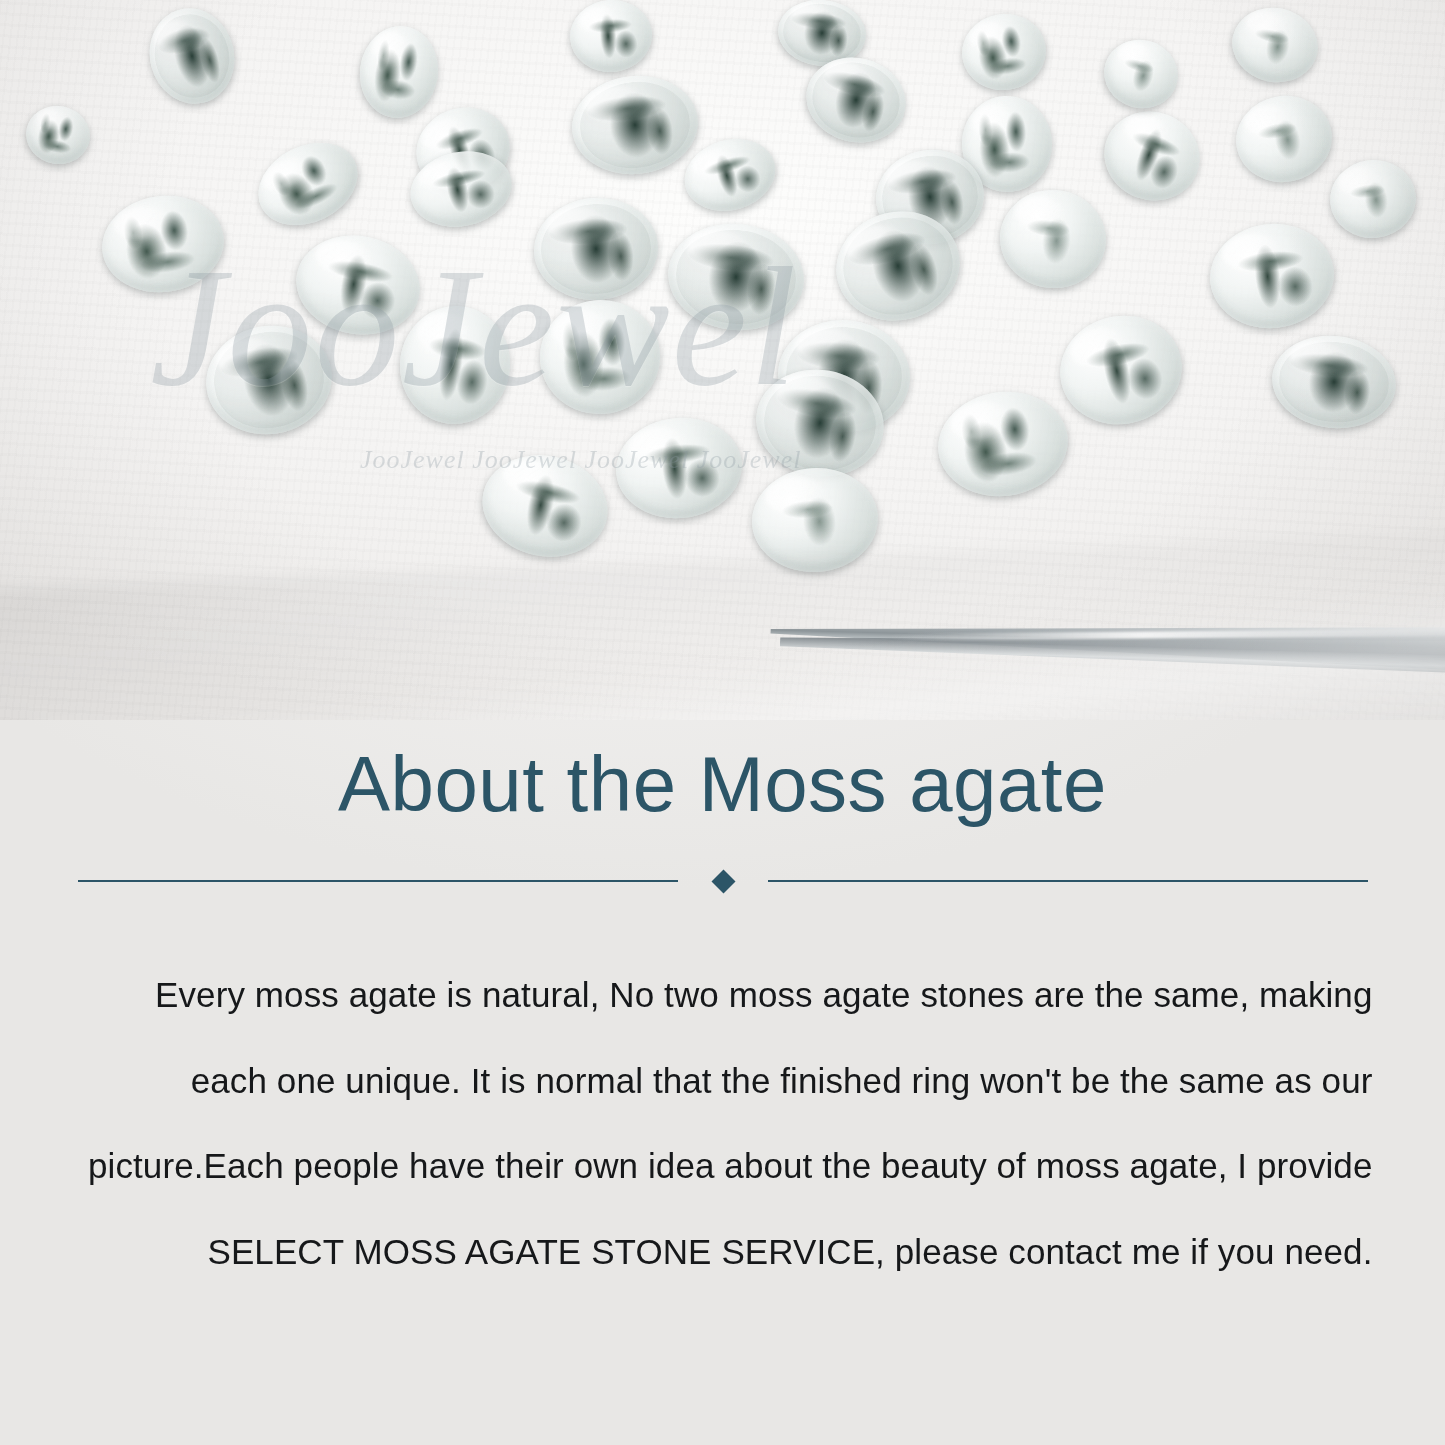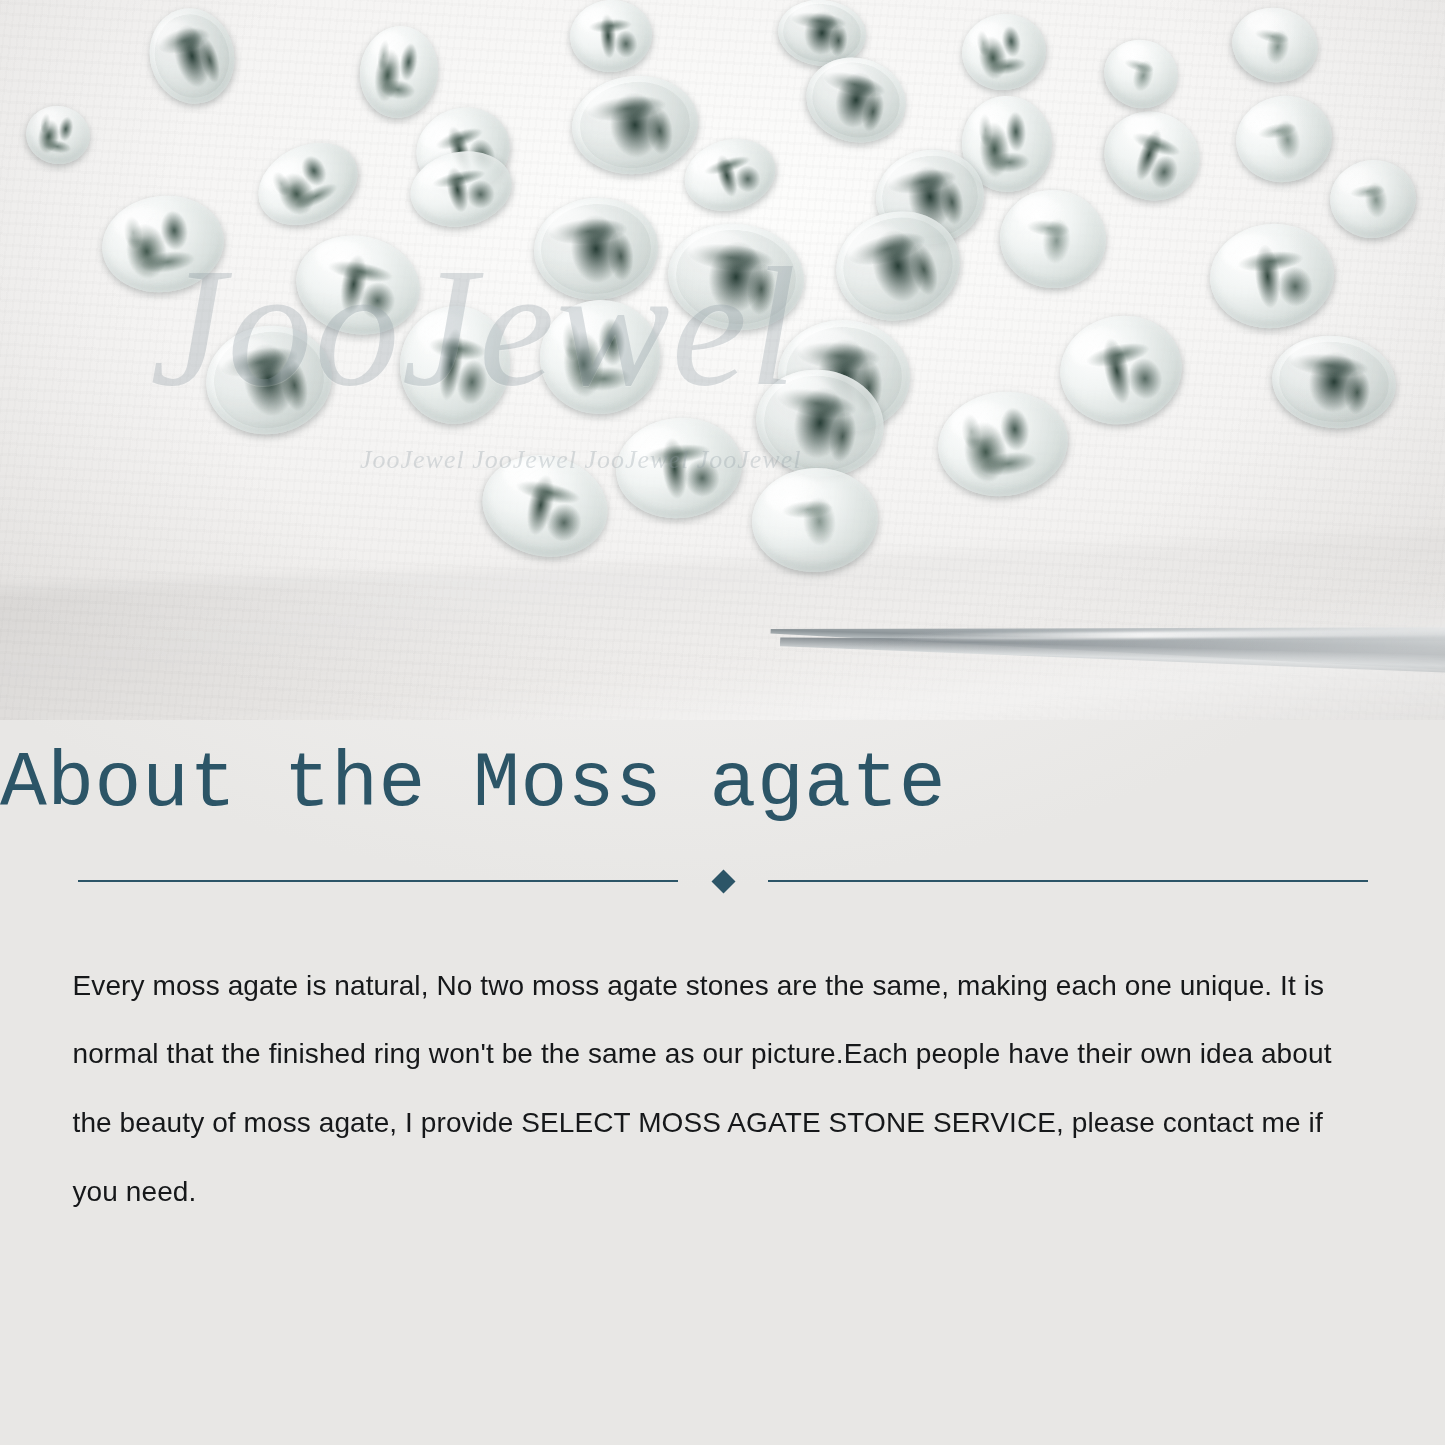--- a/index.html
+++ b/index.html
@@ -199,21 +199,22 @@
     position: absolute;
     left: 0;
     top: 720px;
     width: 1445px;
     height: 725px;
     background: transparent;
   }
   .title {
     margin: 0;
     padding-top: 22px;
-    font-family: Liberation Mono, monospace;
+    text-align: center;
+    font-family: Liberation Sans, sans-serif;
     font-weight: normal;
     font-size: 78px;
     line-height: 1.1;
     color: #2c5567;
     letter-spacing: 0.5px;
   }
   .divider {
     position: relative;
     margin: 40px auto 0 auto;
     width: 1290px;
@@ -233,22 +234,22 @@
     top: 5px;
     width: 17px;
     height: 17px;
     margin-left: -8px;
     background: #2c5567;
     transform: rotate(45deg);
   }
   .body-text {
     margin: 58px auto 0 auto;
     width: 1300px;
-    text-align: left;
-    font-size: 28px;
+    text-align: right;
+    font-size: 35px;
     line-height: 2.45;
     color: #16181a;
     letter-spacing: 0.1px;
   }
 </style>
 </head>
 <body>
 
 <div class="page">
 

